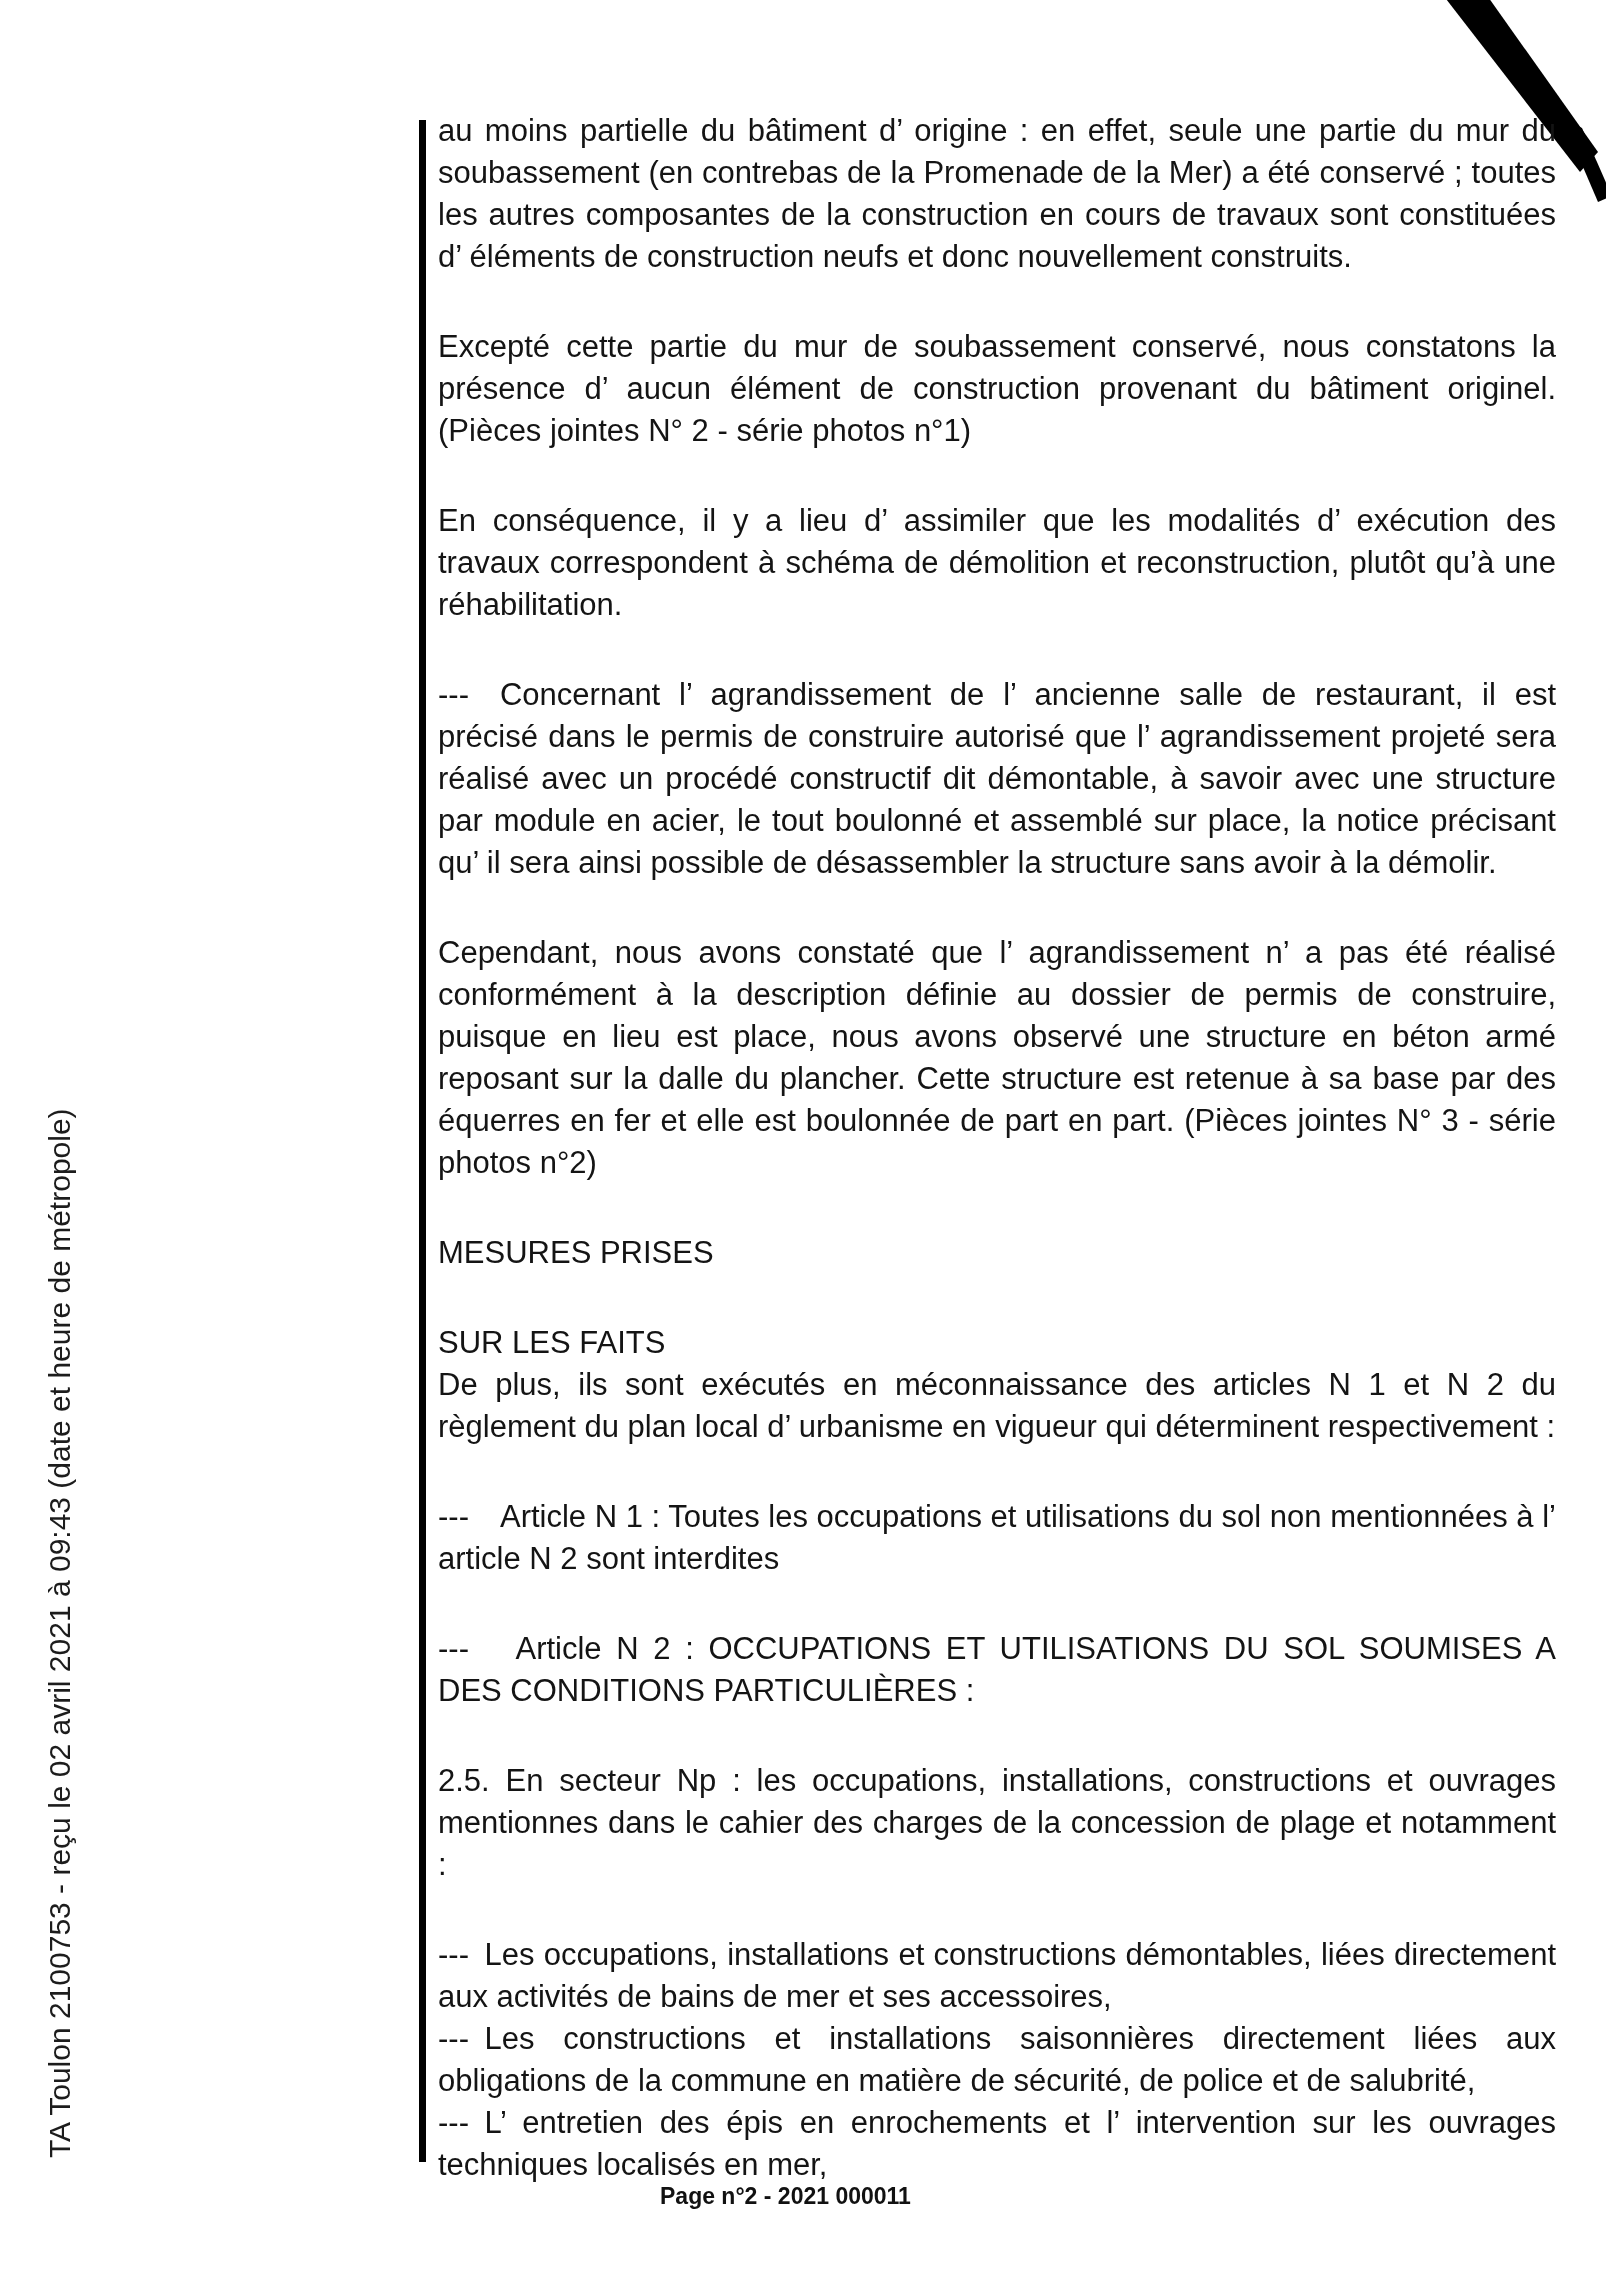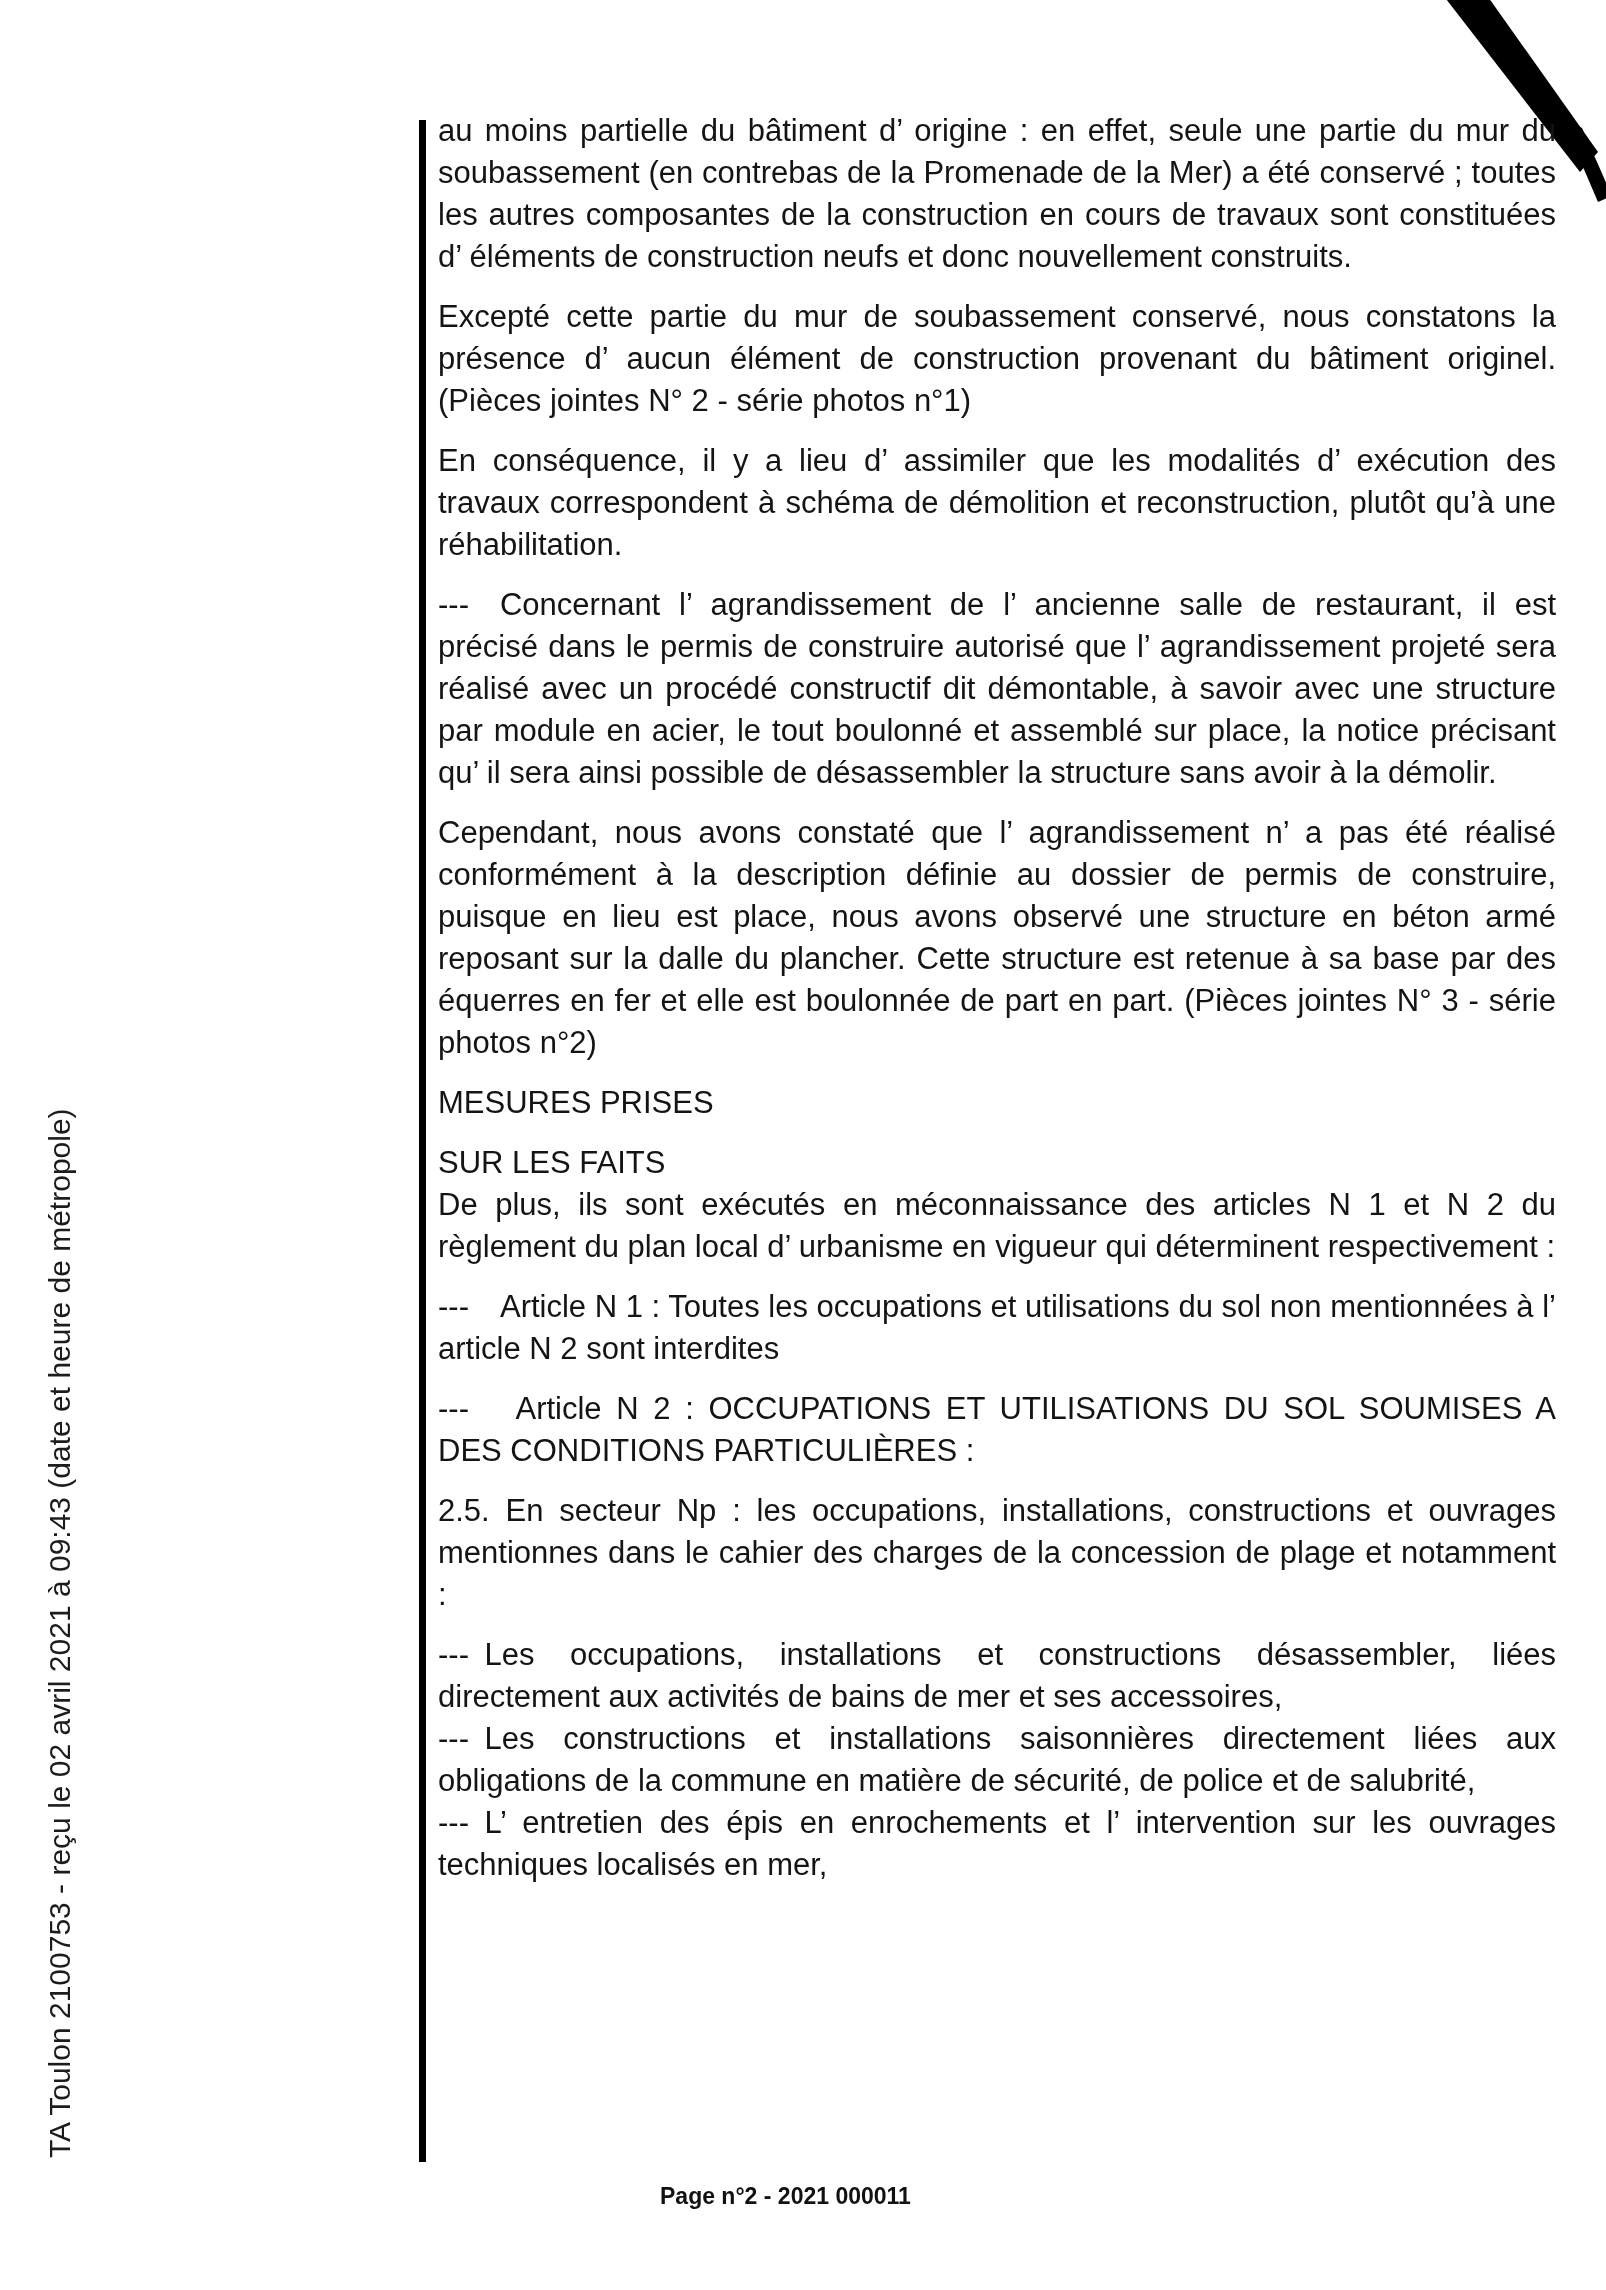--- a/index.html
+++ b/index.html
@@ -26,21 +26,21 @@
   .content {
     position: absolute;
     left: 438px; top: 110px;
     width: 1118px;
     font-size: 31px;
     line-height: 42px;
     text-align: justify;
     color: var(--ink);
   }
   .content p { margin: 0; }
-  .content p.gap { margin-top: 18px; }
+  .content p.gap { margin-top: 48px; }
 
   
   .side-label {
     position: absolute;
     left: 42px; top: 2158px;
     transform-origin: 0 0;
     transform: rotate(-90deg);
     font-size: 30px;
     line-height: 36px;
     white-space: nowrap;
@@ -84,20 +84,20 @@
       <p class="gap">Excepté cette partie du mur de soubassement conservé, nous constatons la présence d’ aucun élément de construction provenant du bâtiment originel. (Pièces jointes N° 2 - série photos n°1)</p>
       <p class="gap">En conséquence, il y a lieu d’ assimiler que les modalités d’ exécution des travaux correspondent à schéma de démolition et reconstruction, plutôt qu’à une réhabilitation.</p>
       <p class="gap">--- Concernant l’ agrandissement de l’ ancienne salle de restaurant, il est précisé dans le permis de construire autorisé que l’ agrandissement projeté sera réalisé avec un procédé constructif dit démontable, à savoir avec une structure par module en acier, le tout boulonné et assemblé sur place, la notice précisant qu’ il sera ainsi possible de désassembler la structure sans avoir à la démolir.</p>
       <p class="gap">Cependant, nous avons constaté que l’ agrandissement n’ a pas été réalisé conformément à la description définie au dossier de permis de construire, puisque en lieu est place, nous avons observé une structure en béton armé reposant sur la dalle du plancher. Cette structure est retenue à sa base par des équerres en fer et elle est boulonnée de part en part. (Pièces jointes N° 3 - série photos n°2)</p>
       <p class="gap">MESURES PRISES</p>
       <p class="gap">SUR LES FAITS</p>
       <p>De plus, ils sont exécutés en méconnaissance des articles N 1 et N 2 du règlement du plan local d’ urbanisme en vigueur qui déterminent respectivement :</p>
       <p class="gap">--- Article N 1 : Toutes les occupations et utilisations du sol non mentionnées à l’ article N 2 sont interdites</p>
       <p class="gap">---  Article N 2 : OCCUPATIONS ET UTILISATIONS DU SOL SOUMISES A DES CONDITIONS PARTICULIÈRES :</p>
       <p class="gap">2.5. En secteur Np : les occupations, installations, constructions et ouvrages mentionnes dans le cahier des charges de la concession de plage et notamment :</p>
-      <p class="gap">--- Les occupations, installations et constructions désassembler, liées directement aux activités de bains de mer et ses accessoires,</p>
+      <p class="gap">--- Les occupations, installations et constructions démontables, liées directement aux activités de bains de mer et ses accessoires,</p>
       <p>--- Les constructions et installations saisonnières directement liées aux obligations de la commune en matière de sécurité, de police et de salubrité,</p>
       <p>--- L’ entretien des épis en enrochements et l’ intervention sur les ouvrages techniques localisés en mer,</p>
     </div>
 
   <div class="footer">Page n°2 - 2021 000011</div>
 
 </div>
 
 </body></html>

